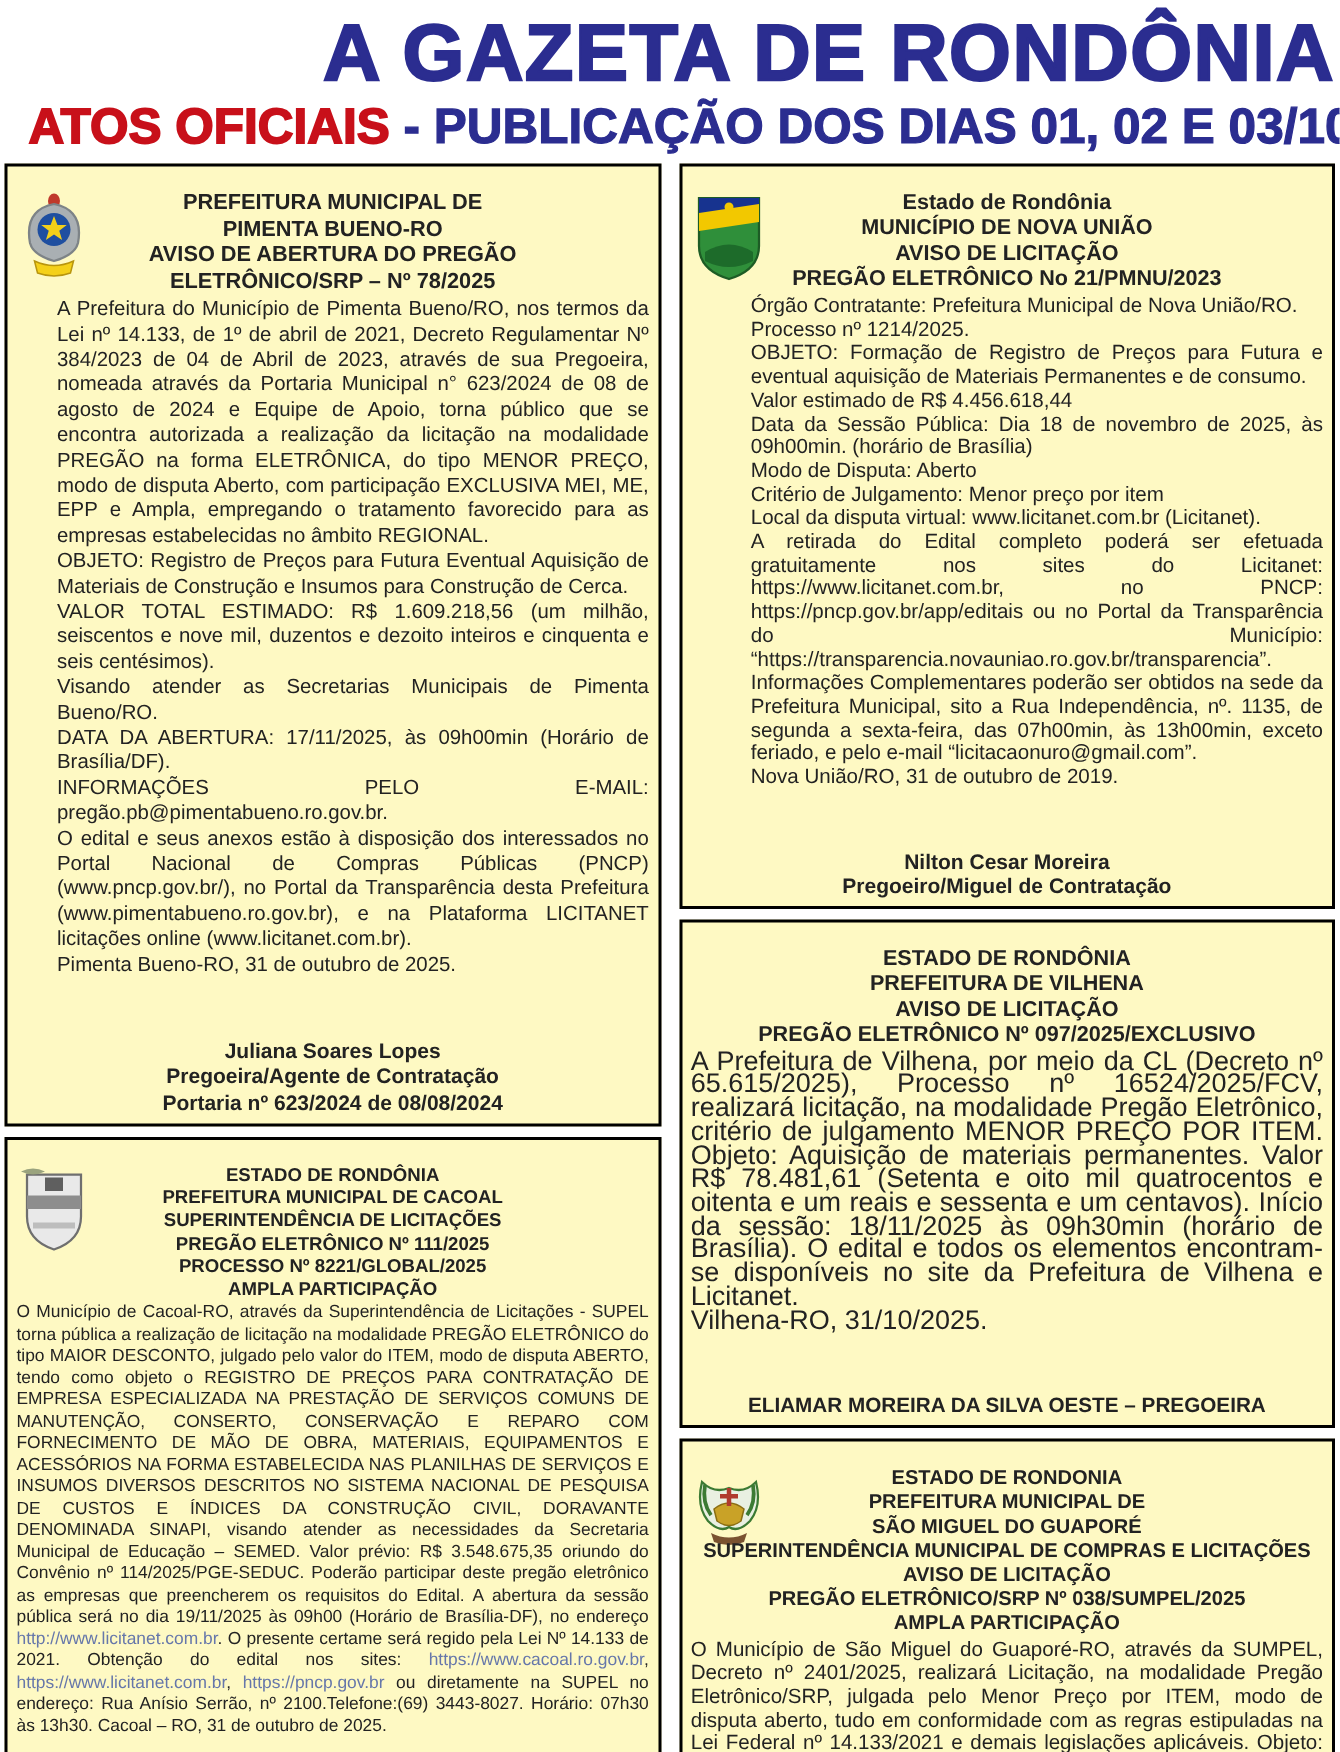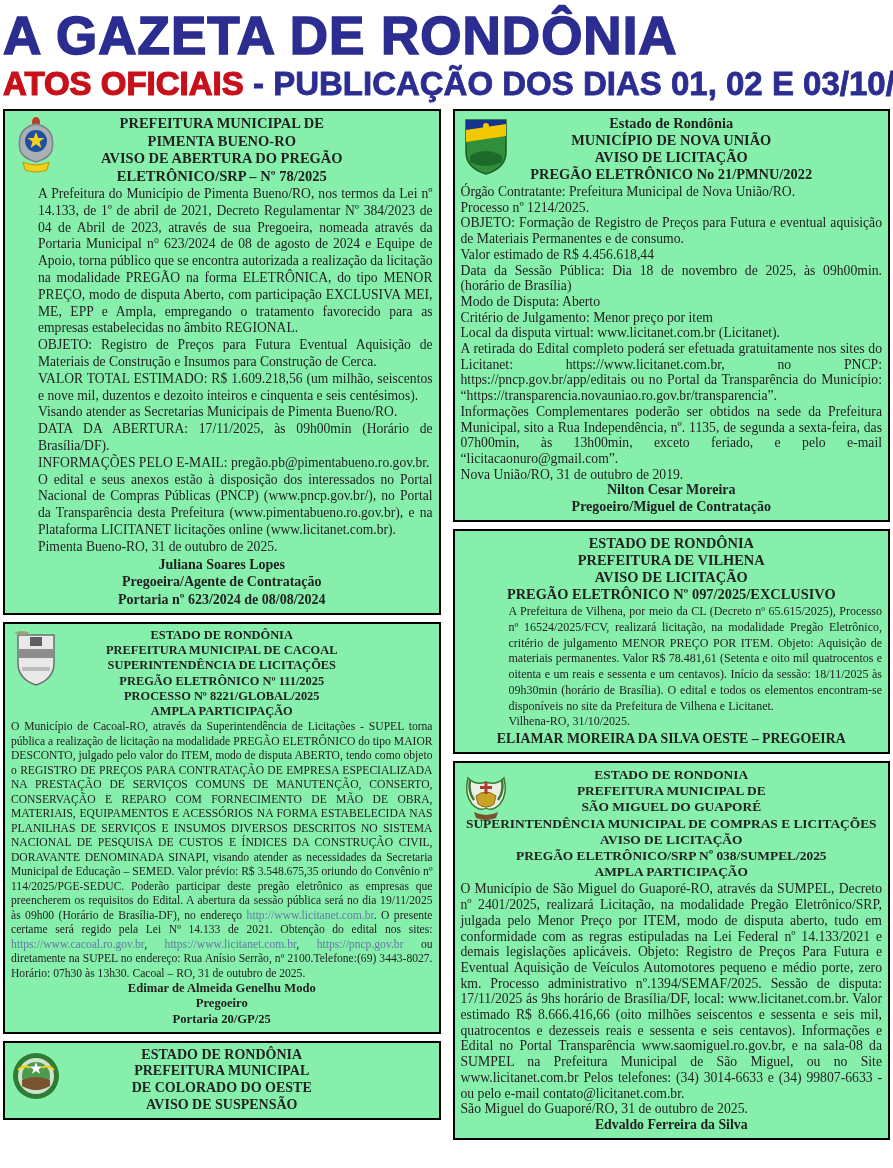--- a/index.html
+++ b/index.html
@@ -5,53 +5,53 @@
   :root{
     --navy:#2b2d90; --red:#c8101a; --text:#222; --border:#000; --link:#6677aa; --paper:#fff;
   }
   *{box-sizing:border-box;}
   html,body{margin:0;padding:0;}
   body{
     width:893px;height:1168px;overflow:hidden;background:var(--paper);
     font-family:"Liberation Sans", sans-serif;color:var(--text);
   }
   .page{padding:2px 3px 0;}
-  .masthead{text-align:left;padding-top:6px;}
+  .masthead{text-align:right;padding-top:6px;margin-left:16px;}
   .masthead-title{
     color:var(--navy);font-weight:bold;font-size:53px;line-height:56px;
     letter-spacing:1px;-webkit-text-stroke:1.6px var(--navy);
   }
   .masthead-sub{font-size:33px;line-height:40px;font-weight:bold;-webkit-text-stroke:0.8px currentColor;white-space:nowrap;}
   .masthead-sub .red{color:var(--red);-webkit-text-stroke:1.2px var(--red);}
   .masthead-sub .sep{color:var(--navy);}
   .masthead-sub .blue{color:var(--navy);}
   .columns{display:flex;gap:12px;margin-top:5px;align-items:flex-start;}
   .col{flex:1;min-width:0;display:flex;flex-direction:column;gap:7px;}
-  .notice{border:2px solid var(--border);background:#86efac;padding:4px 6px 5px;position:relative;font-family:Liberation Serif, serif;}
+  .notice{border:2px solid var(--border);background:#fef9c3;padding:16px 6px 5px;position:relative;}
   .notice-head{position:relative;text-align:center;font-weight:bold;}
   .head-lines{position:relative;z-index:1;}
   .logo{position:absolute;left:-1px;top:1px;width:52px;height:60px;z-index:0;}
   .logo svg{width:100%;height:100%;}
   .body{margin-top:1px;}
   .body .para{margin:0;text-align:justify;}
-  .sign{text-align:center;font-weight:bold;}
+  .sign{text-align:center;font-weight:bold;margin-top:40px;}
   .url{color:var(--link);}
   
   .n-pimenta .head-lines{font-size:14.5px;line-height:17.5px;}
   .n-pimenta .body{font-size:13.6px;line-height:16.8px;margin-left:27px;}
   .n-pimenta .sign{font-size:14px;line-height:17.5px;}
   .n-cacoal .head-lines{font-size:12.4px;line-height:15.2px;}
   .n-cacoal .body{font-size:11.6px;line-height:14.5px;}
   .n-cacoal .sign{font-size:12.6px;line-height:15.2px;}
   .n-colorado .head-lines{font-size:14px;line-height:16.6px;}
   .n-nova .head-lines{font-size:14.4px;line-height:17px;}
-  .n-nova .body{font-size:13.7px;line-height:15.7px;}
+  .n-nova .body{font-size:13.7px;line-height:15.7px;margin-left:40px;}
   .n-nova .sign{font-size:14px;line-height:16.5px;}
   .n-vilhena .head-lines{font-size:14.4px;line-height:17px;}
-  .n-vilhena .body{font-size:12px;line-height:15.7px;margin-left:48px;}
+  .n-vilhena .body{font-size:18px;line-height:15.7px;}
   .n-vilhena .sign{font-size:13.8px;line-height:17px;}
   .n-sm .head-lines{font-size:13.4px;line-height:16.2px;}
   .n-sm .body{font-size:13.7px;line-height:15.7px;}
   .n-sm .sign{font-size:13.8px;line-height:16.2px;}
 </style>
 </head>
 <body>
 
 <div class="page">
 
@@ -166,21 +166,21 @@
               <path d="M6 4 H46 V16 H6 Z" fill="#17338f"></path>
               <path d="M6 14 L46 8 L46 20 L6 26 Z" fill="#f2c800"></path>
               <path d="M10 40 Q26 30 42 40 L42 46 Q26 54 10 46 Z" fill="#1d6b2a"></path>
               <circle cx="26" cy="10" r="3" fill="#f2c800"></circle>
             </svg>
           </span>
           <div class="head-lines">
               <div>Estado de Rondônia</div>
               <div>MUNICÍPIO DE NOVA UNIÃO</div>
               <div>AVISO DE LICITAÇÃO</div>
-              <div>PREGÃO ELETRÔNICO No 21/PMNU/2022</div>
+              <div>PREGÃO ELETRÔNICO No 21/PMNU/2023</div>
             </div>
         </div>
         <div class="body">
             <p class="para">Órgão Contratante: Prefeitura Municipal de Nova União/RO.</p>
             <p class="para">Processo nº 1214/2025.</p>
             <p class="para">OBJETO: Formação de Registro de Preços para Futura e eventual aquisição de Materiais Permanentes e de consumo.</p>
             <p class="para">Valor estimado de R$ 4.456.618,44</p>
             <p class="para">Data da Sessão Pública: Dia 18 de novembro de 2025, às 09h00min. (horário de Brasília)</p>
             <p class="para">Modo de Disputa: Aberto</p>
             <p class="para">Critério de Julgamento: Menor preço por item</p>

